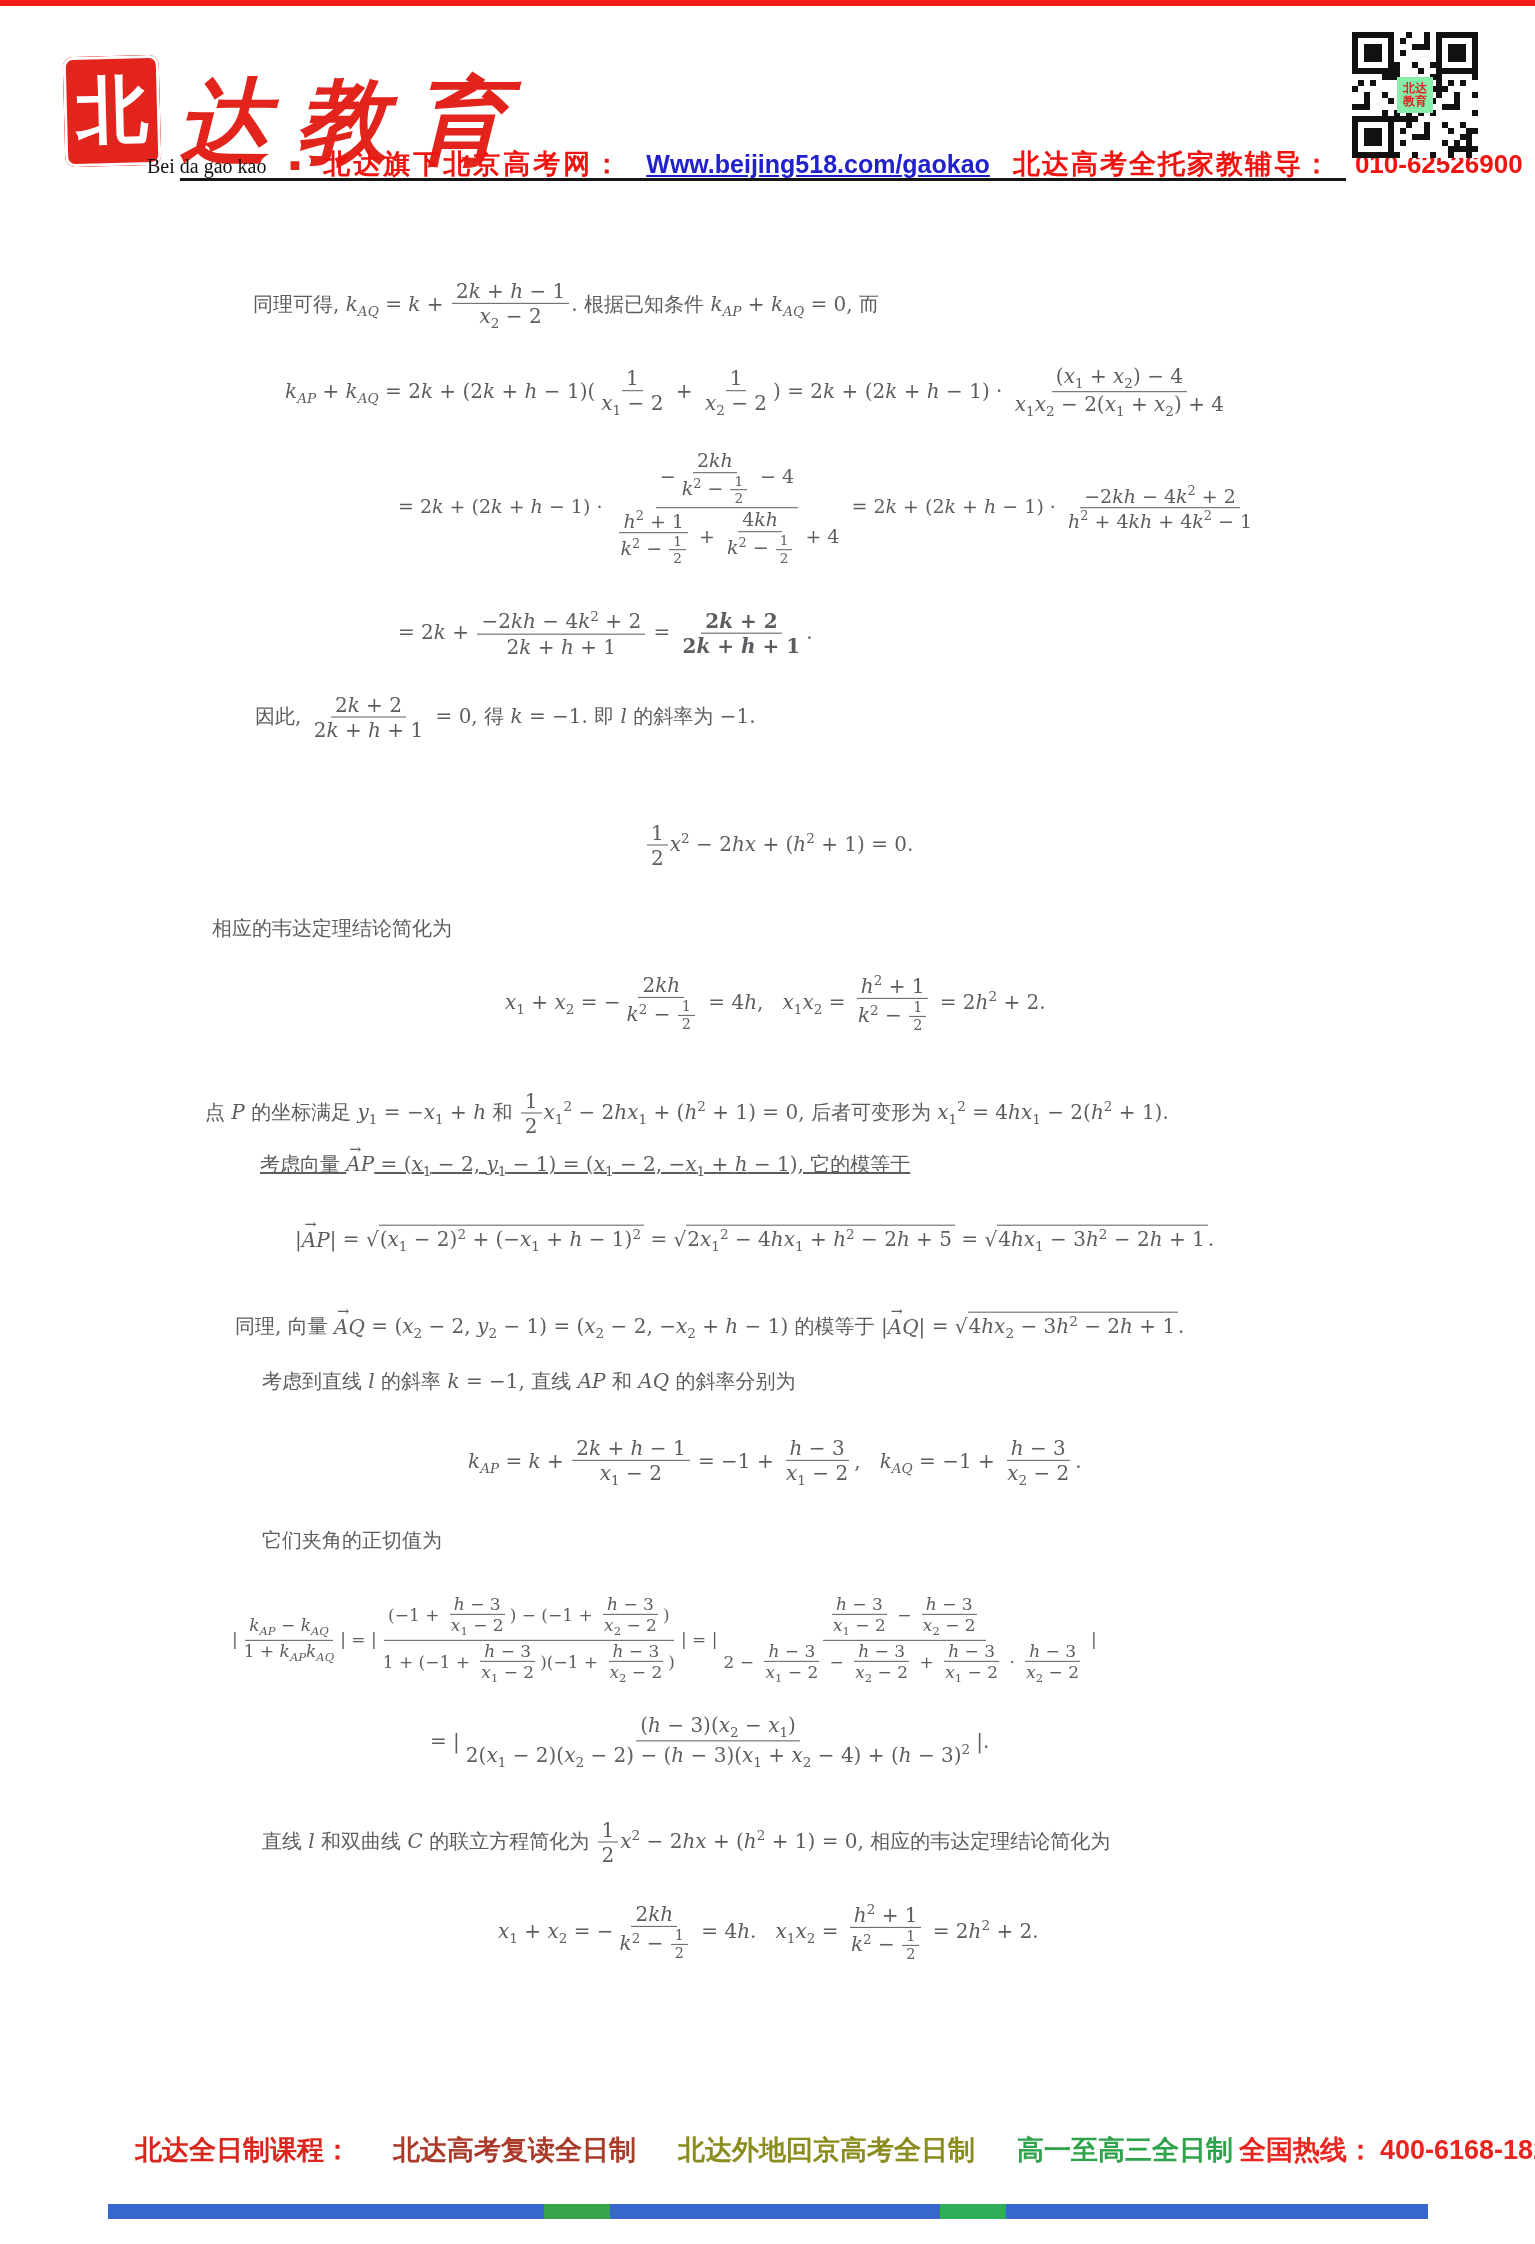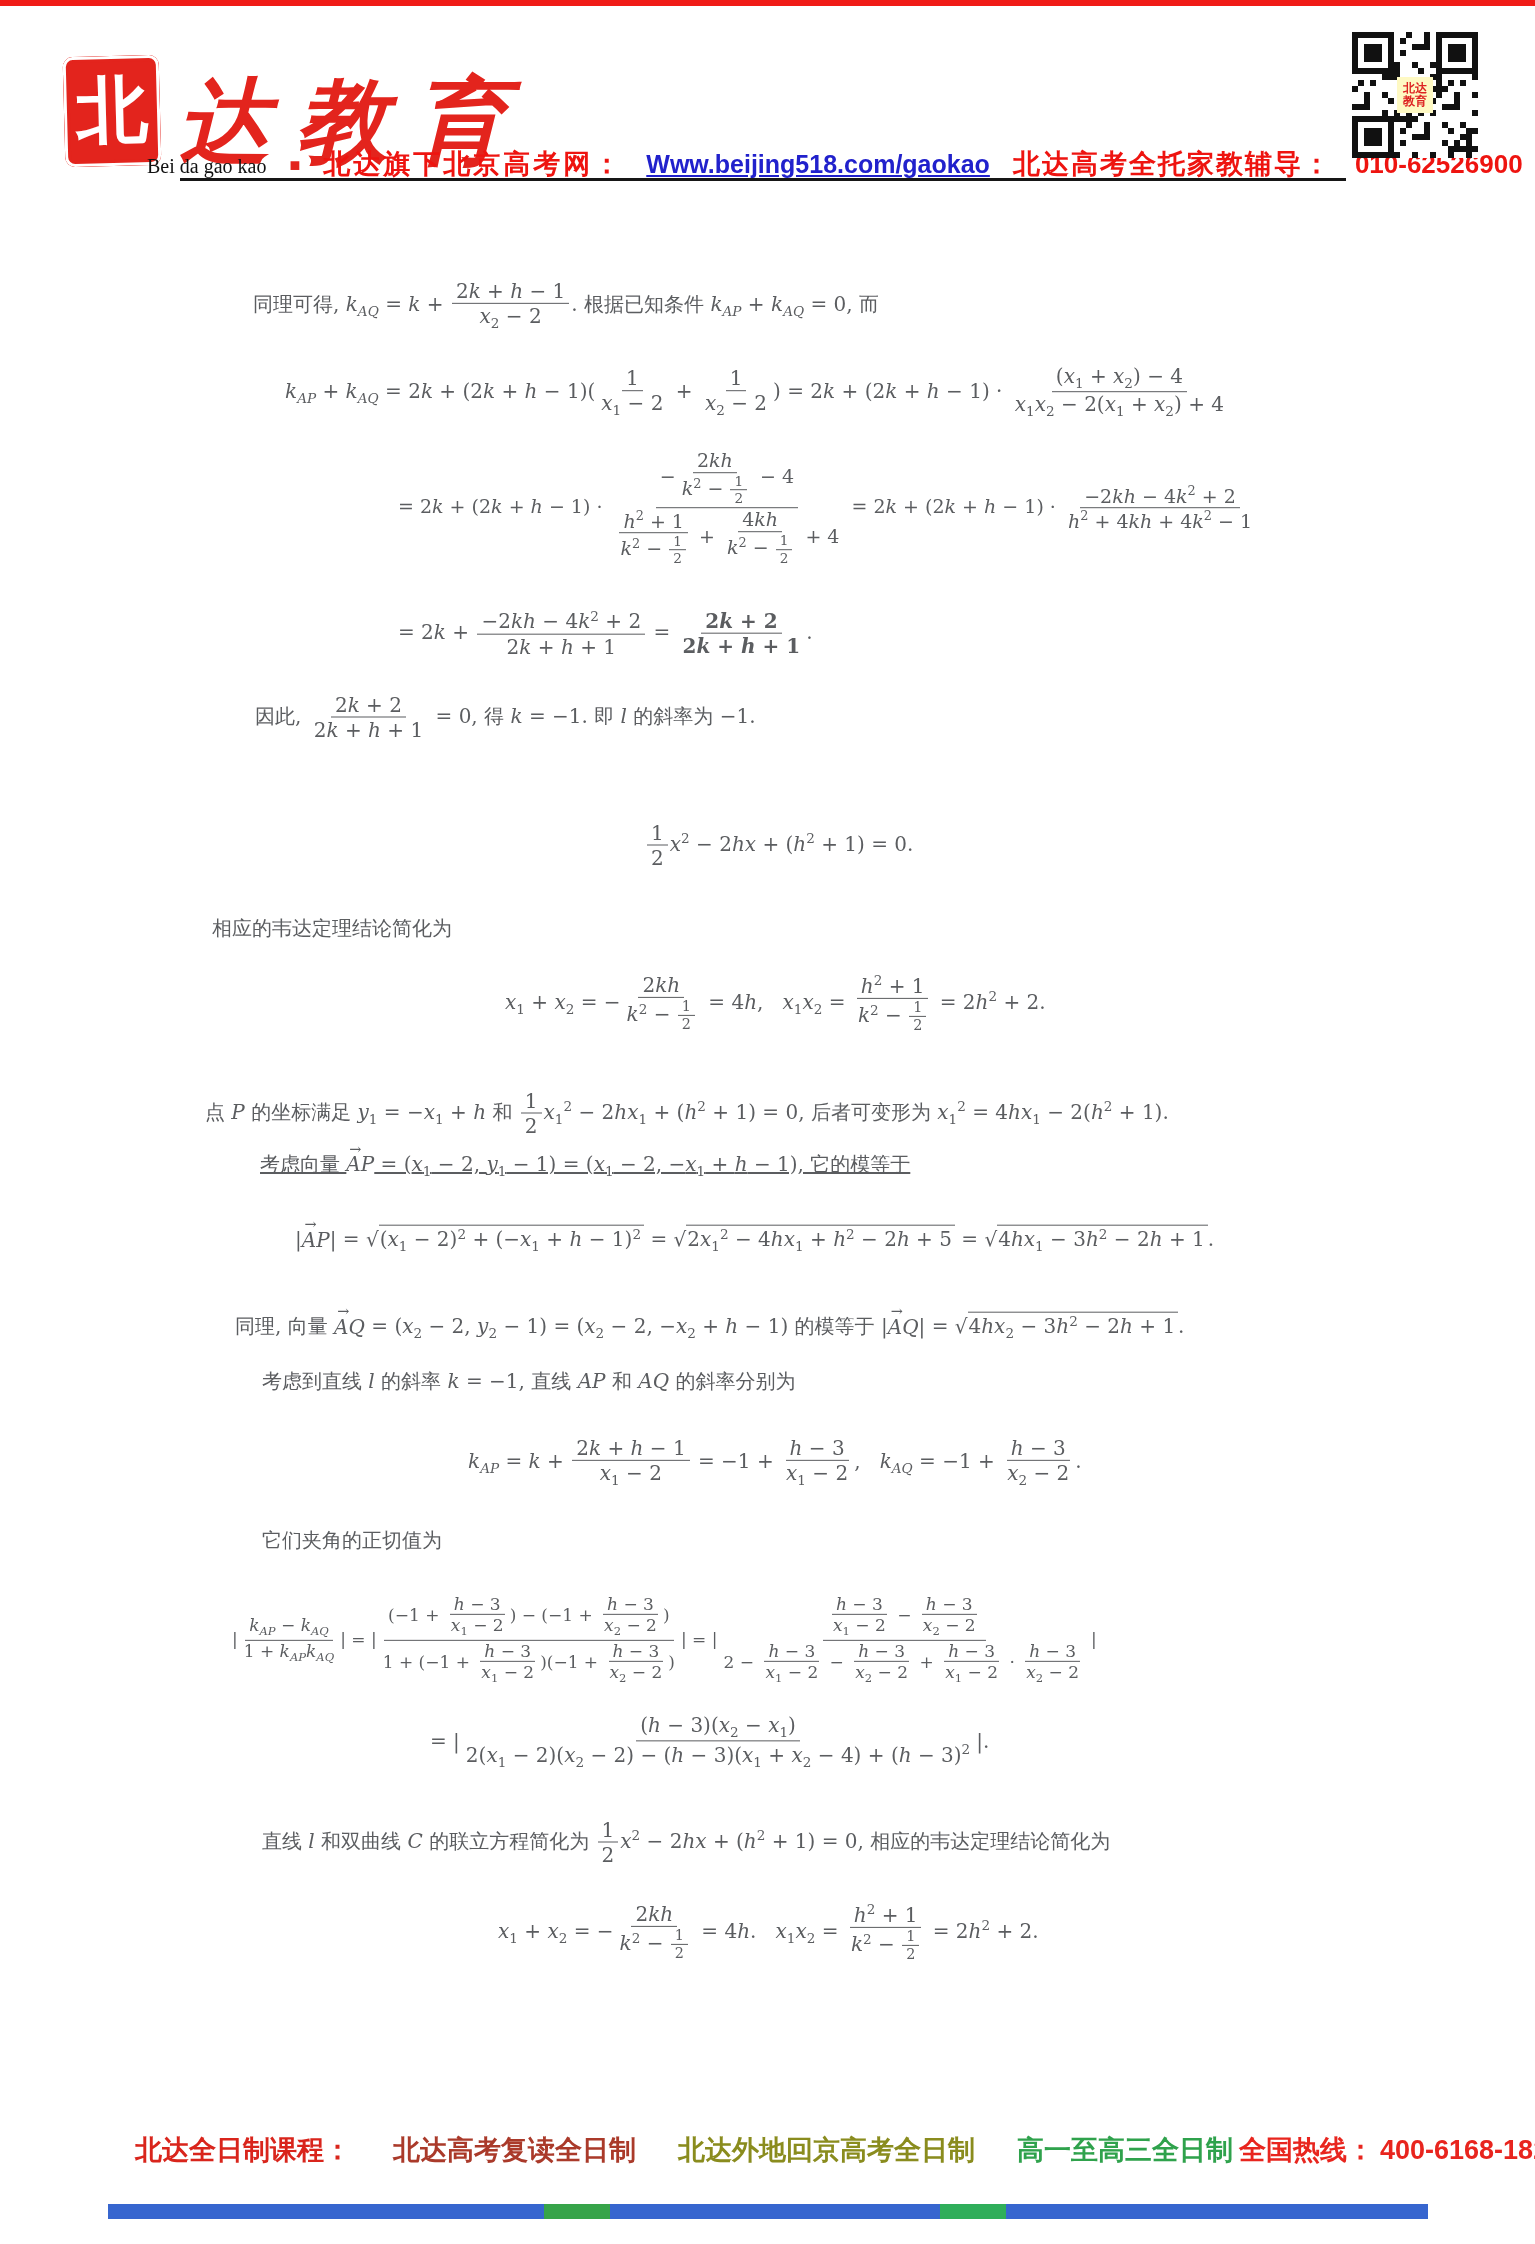--- a/index.html
+++ b/index.html
@@ -29,21 +29,21 @@
           font-family:"Liberation Sans", sans-serif; }
   .phone { color:#ee1410; font-weight:bold; font-size:26px;
           font-family:"Liberation Sans", sans-serif; }
   .hr { position:absolute; top:178px; left:180px; width:1166px; height:3px; background:#161616; }
 
   .qr { position:absolute; top:32px; left:1352px; width:126px; height:126px;
         display:grid; grid-template-columns:repeat(21,1fr); grid-template-rows:repeat(21,1fr);
         background:#fff; }
   .qrc { background:#fff; } .qrc.d { background:#111; }
   .qrbadge { position:absolute; top:77px; left:1397px; width:36px; height:36px;
-        background:#fef9c3; display:flex; flex-direction:column; align-items:center; justify-content:center;
+        background:#86efac; display:flex; flex-direction:column; align-items:center; justify-content:center;
         font-size:12px; line-height:13px; color:#d22; font-weight:bold;
         font-family:"DejaVu Sans", sans-serif; }
 
   
   .doc { position:absolute; top:0; left:0; width:1535px; height:2244px; color:#5b5d60;padding-left:28px; }
   .mline { position:absolute; transform:translateY(-50%); white-space:nowrap;
            font-size:20px; line-height:1.25; color:#5b5d60;
            font-family:"DejaVu Serif", serif; }
   .mline i { font-family:"DejaVu Serif", serif; }
   sub { font-size:0.68em; } sup { font-size:0.68em; }

